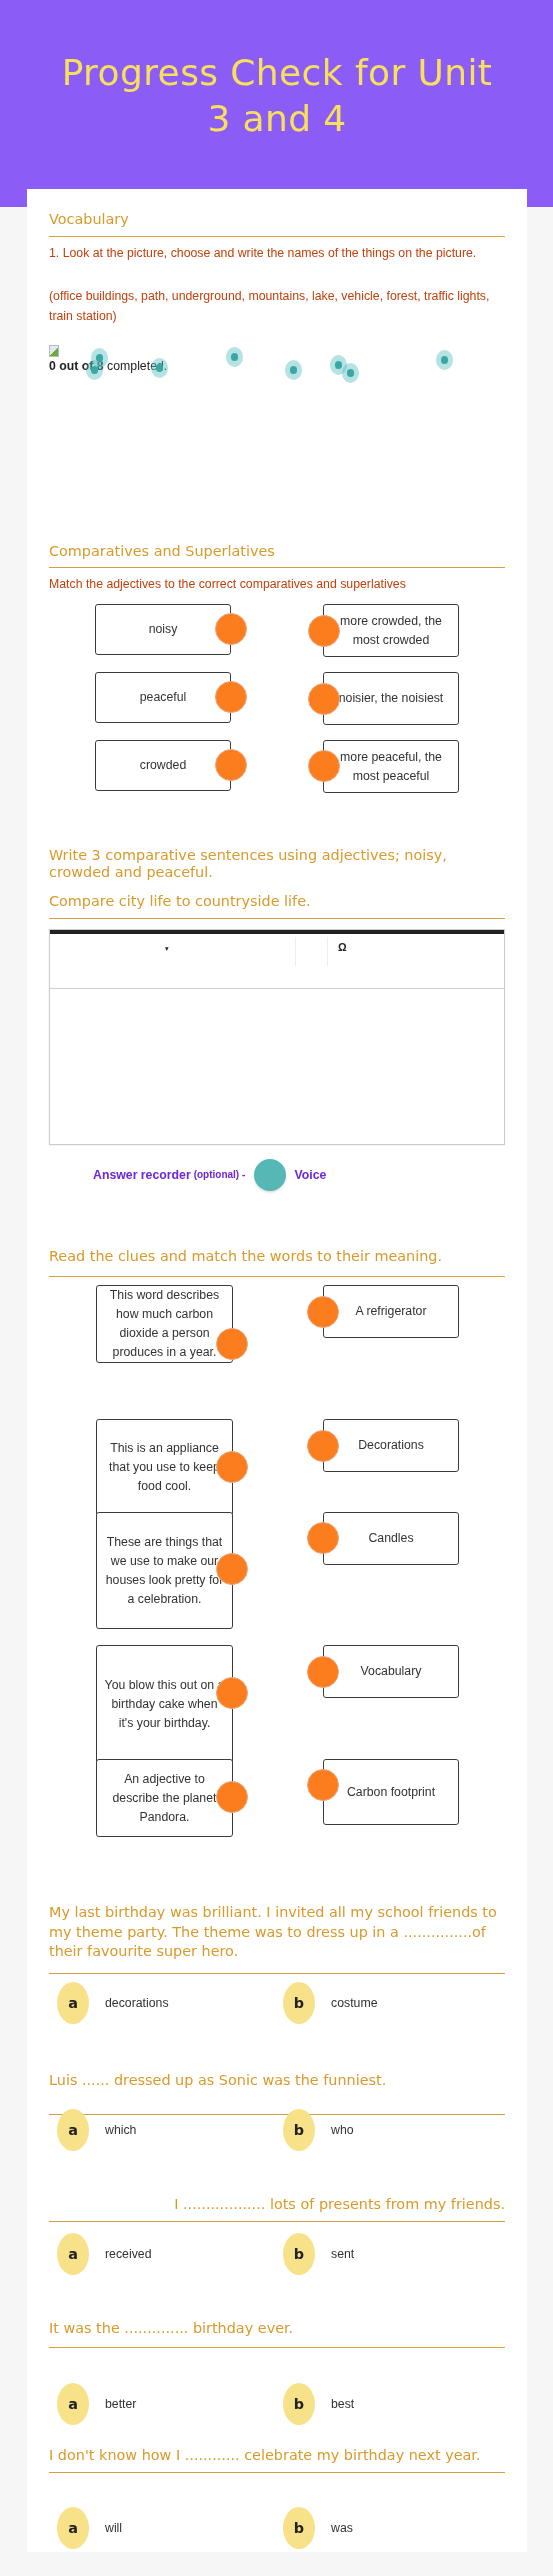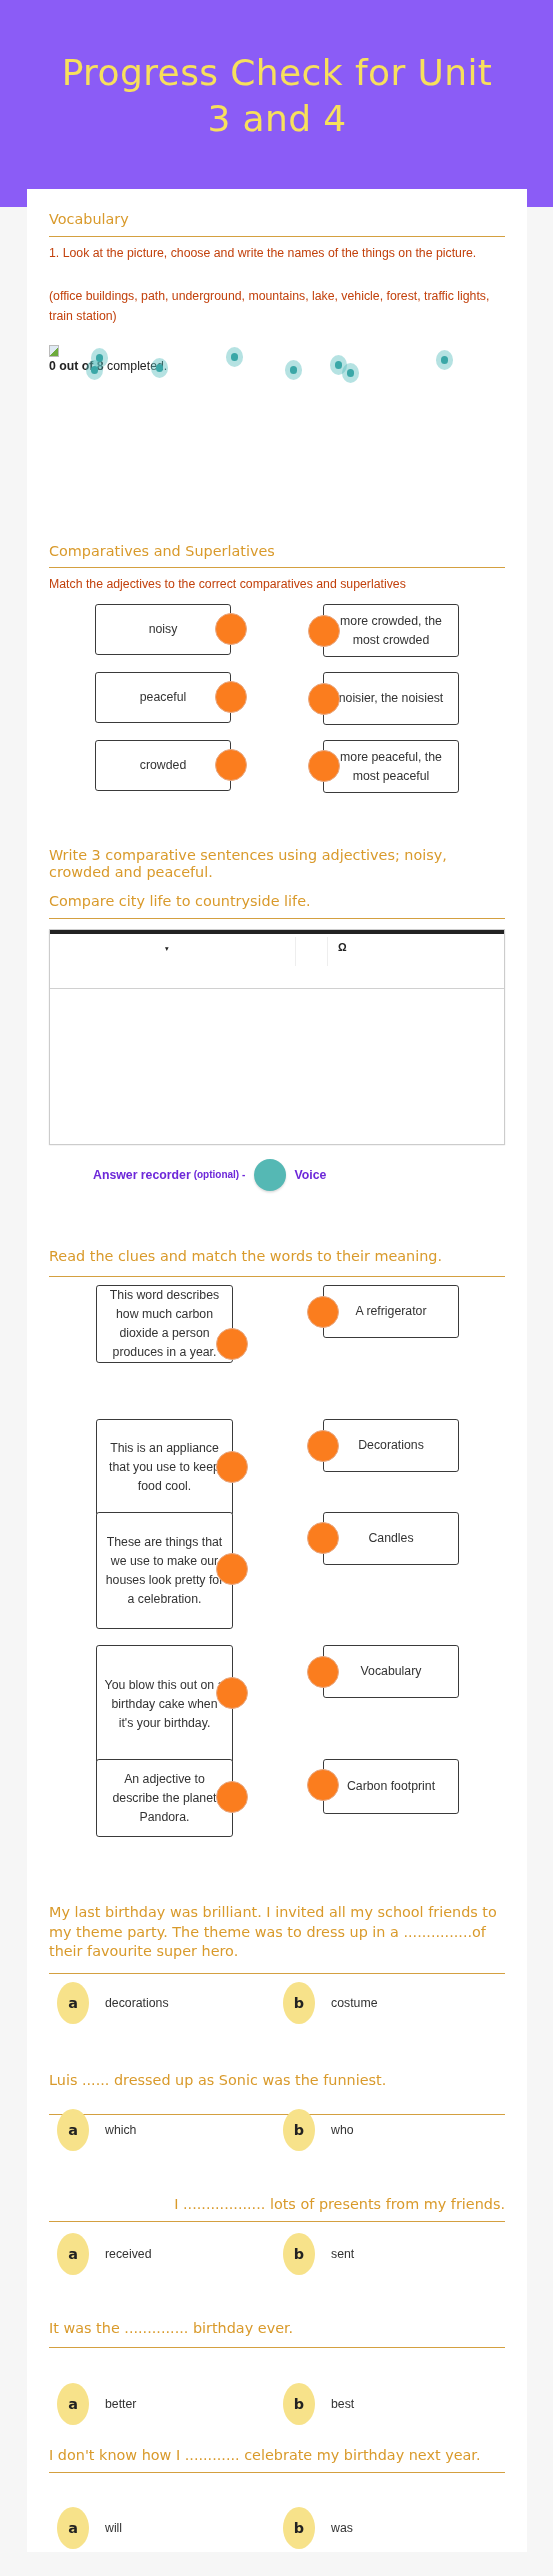--- a/index.html
+++ b/index.html
@@ -202,21 +202,21 @@
 <div class="match-box" style="left:323px; top:1512px; width:136px; height:53px;">Candles</div>
 <div class="dot" style="left:307px; top:1522px;"></div>
 
 <div class="match-box" style="left:96px; top:1645px; width:137px; height:119px;">You blow this out on a birthday cake when it's your birthday.</div>
 <div class="dot" style="left:216px; top:1677px;"></div>
 <div class="match-box" style="left:323px; top:1645px; width:136px; height:53px;">Vocabulary</div>
 <div class="dot" style="left:307px; top:1656px;"></div>
 
 <div class="match-box" style="left:96px; top:1759px; width:137px; height:78px;">An adjective to describe the planet Pandora.</div>
 <div class="dot" style="left:216px; top:1781px;"></div>
-<div class="match-box" style="left:323px; top:1759px; width:136px; height:55px;">Carbon footprint</div>
+<div class="match-box" style="left:323px; top:1759px; width:136px; height:66px;">Carbon footprint</div>
 <div class="dot" style="left:307px; top:1769px;"></div>
 
 <div class="sec-title" style="top:1903px; line-height:19.5px;">My last birthday was brilliant. I invited all my school friends to my theme party. The theme was to dress up in a ...............of their favourite super hero.</div>
 <div class="divider" style="top:1973px;"></div>
 <div class="option" style="left:57px; top:1981px;">
   <div class="opt-badge">a</div>
   <span class="opt-label">decorations</span>
 </div>
 <div class="option" style="left:283px; top:1981px;">
   <div class="opt-badge">b</div>

